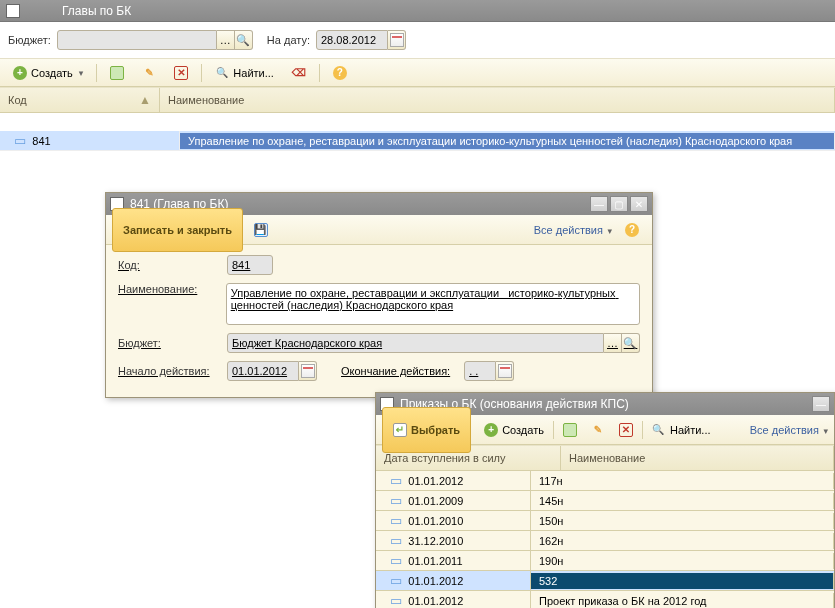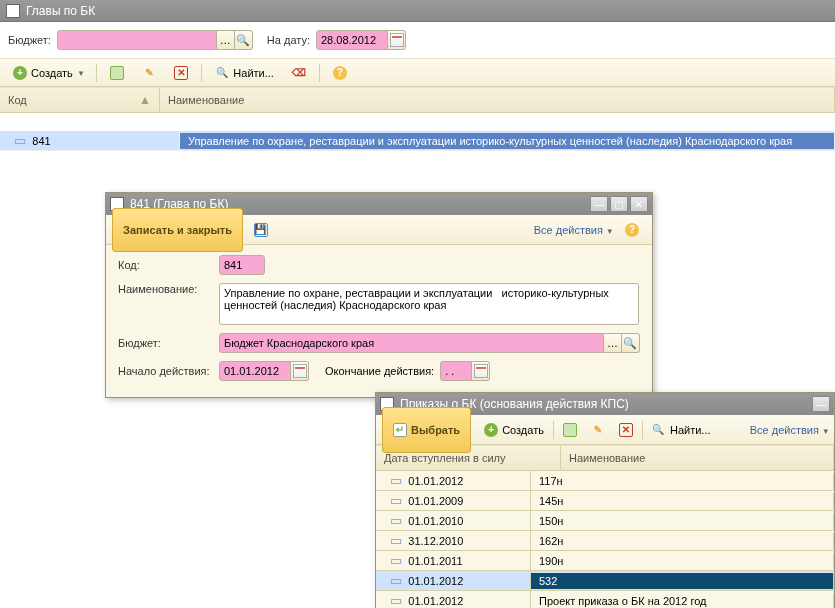--- a/index.html
+++ b/index.html
@@ -1,19 +1,19 @@
 <!DOCTYPE html>
 <html><head>
 <meta charset="utf-8">
 <style>
   * { box-sizing: border-box; margin: 0; padding: 0; font-family: Arial, sans-serif; font-size: 11px; }
   body { background: #fff; width: 835px; height: 608px; position: relative; overflow: hidden; }
 
   
-  .titlebar { background: linear-gradient(#9a9a9a, #8a8a8a); height: 22px; display: flex; align-items: center; padding: 0 6px; color: #fff; border-bottom: 1px solid #777; }
+  .titlebar { background: linear-gradient(#9a9a9a, #8a8a8a); height: 22px; display: flex; align-items: center; padding: 0 6px; color: #fff; border-bottom: 1px solid #777; gap: 36px; }
   .titlebar .doc-icon { width: 14px; height: 14px; background: #fff; border: 1px solid #666; margin-right: 6px; }
   .titlebar-text { color: #fff; font-size: 12px; }
 
   
   .filter-row { background: #fff; padding: 8px 8px; display: flex; align-items: center; gap: 6px; border-bottom: 1px solid #e5e0c8; }
   .label { color: #333; }
   .input-combo { display: flex; align-items: center; }
   .input-combo input { border: 1px solid #b8b09a; border-radius: 3px 0 0 3px; height: 20px; padding: 0 4px; }
   .combo-btn { border: 1px solid #b8b09a; border-left: none; height: 20px; width: 18px; background: linear-gradient(#fdfbef,#f0e9c9); display:flex; align-items:center; justify-content:center; cursor:pointer; }
   .combo-btn.last { border-radius: 0 3px 3px 0; }
@@ -54,23 +54,23 @@
   .dialog { position:absolute; background:#fbf7e6; border:1px solid #9c9378; box-shadow:2px 2px 6px rgba(0,0,0,0.25); }
   .dialog-title { background:linear-gradient(#9a9a9a,#8a8a8a); height:22px; display:flex; align-items:center; padding:0 4px; color:#fff; }
   .dialog-title .doc-icon { width:14px;height:14px;background:#fff;border:1px solid #666;margin-right:6px; }
   .dialog-title-text { flex:1; font-size:12px; }
   .win-btn { width:18px; height:16px; margin-left:2px; background:linear-gradient(#e8e8e8,#cfcfcf); border:1px solid #888; display:flex; align-items:center; justify-content:center; font-size:10px; cursor:pointer; }
 
   .dialog-toolbar { background:linear-gradient(#fdfbef,#f5efd6); height:30px; display:flex; align-items:center; padding:0 6px; border-bottom:1px solid #d6cfa8; }
   .yellow-btn { background:linear-gradient(#ffe28a,#f5c95a); border:1px solid #d4a93c; border-radius:3px; padding:15px 10px; font-weight:bold; color:#5a4a10; cursor:pointer; display:flex; align-items:center; gap:4px; }
 
   .dialog-body { padding:10px 12px; }
-  .form-row { display:flex; align-items:center; margin-bottom:8px; gap:6px; }
+  .form-row { display:flex; align-items:center; margin-bottom:8px; gap:14px;text-decoration:underline; }
   .form-label-wide { width:95px; color:#333; }
-  .tinput { border:1px solid #b8b09a; border-radius:3px; height:20px; padding:0 4px; background:#f9a8d4; }
+  .tinput { border:1px solid #b8b09a; border-radius:3px; height:20px; padding:0 4px; background:#e5e5e5; }
   .tarea { border:1px solid #b8b09a; border-radius:3px; padding:3px 4px; background:#fff; resize:none; font-family:Arial; font-size:11px; }
   .section-label { color:#b86; margin:6px 0 8px 0; }
 
   
   .dialog2 { position:absolute; background:#fbf7e6; border:1px solid #9c9378; box-shadow:2px 2px 6px rgba(0,0,0,0.25); }
   .orders-table .th, .orders-table .td { font-size:11px; }
   .orders-body .tr { border-bottom:1px solid #d6cfa8; }
   .orders-body .td { border-right:1px solid #d6cfa8; }
 
   .spacer { flex:1; }

